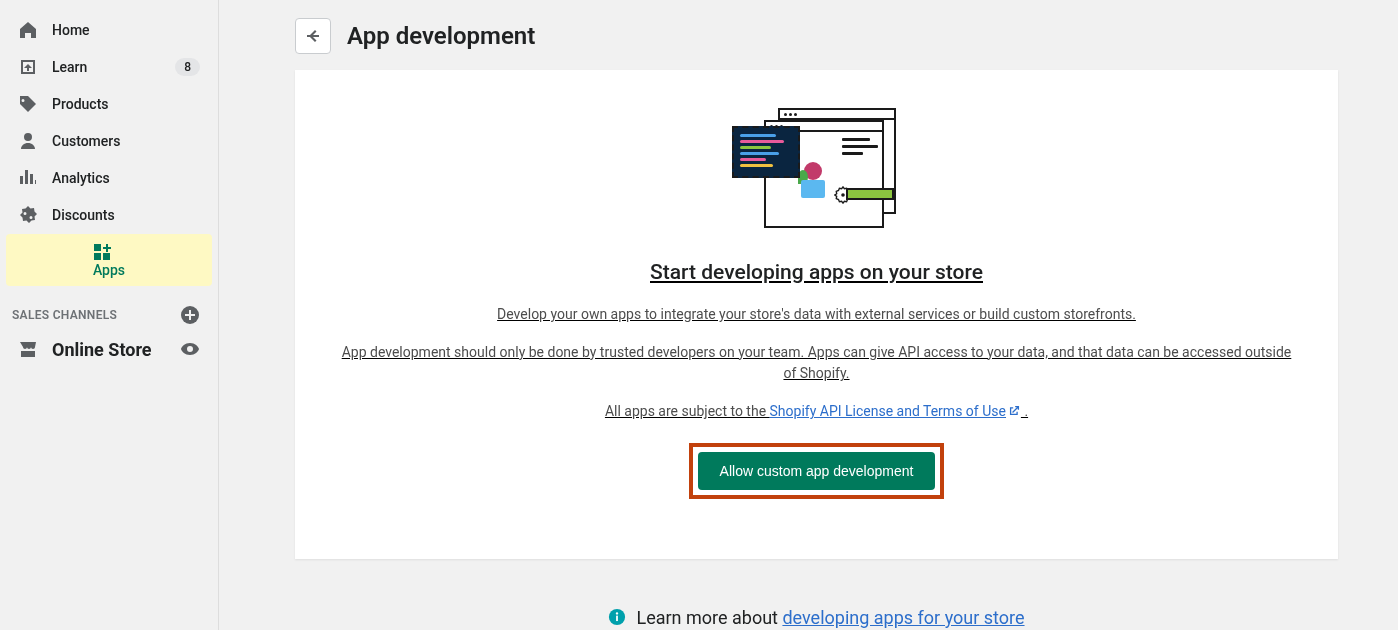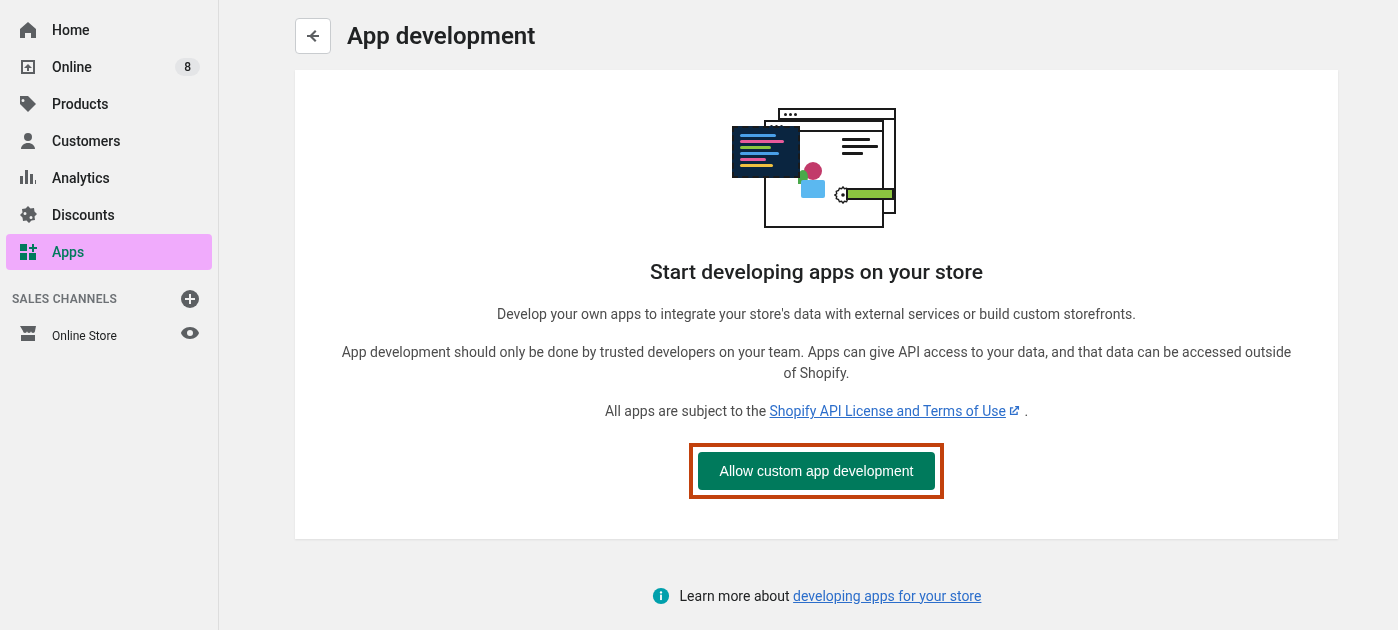--- a/index.html
+++ b/index.html
@@ -23,21 +23,21 @@
       display: flex;
       align-items: center;
       padding: 8px 12px;
       border-radius: 4px;
       cursor: pointer;
       color: #202223;
       font-size: 14px;
       font-weight: 500;
       margin-bottom: 1px;
     }
-    .nav-item.active { background: #f0abfc; color: #007a5c; }
+    .nav-item.active { background: #fef9c3; color: #007a5c; flex-direction: column; }
     .nav-item.active .nav-icon { fill: #007a5c; }
     .nav-icon {
       width: 20px;
       height: 20px;
       margin-right: 14px;
       fill: #5c5f62;
       flex-shrink: 0;
     }
     .nav-item.active .nav-label { color: #007a5c; }
     .nav-label { flex: 1; }
@@ -60,27 +60,27 @@
       letter-spacing: 0.3px;
     }
     .section-action-icon {
       width: 20px;
       height: 20px;
       fill: #5c5f62;
       cursor: pointer;
     }
     .channel-item {
       display: flex;
-      align-items: flex-end;
+      align-items: flex-start;
       padding: 8px 12px;
       border-radius: 4px;
       cursor: pointer;
       color: #202223;
-      font-size: 12px;
-      font-weight: 400;
+      font-size: 18px;
+      font-weight: 700;
     }
     .channel-trail-icon {
       width: 20px;
       height: 20px;
       fill: #5c5f62;
     }
     .main {
       flex: 1;
       padding: 18px 60px 30px 76px;
       overflow: auto;
@@ -101,22 +101,23 @@
       align-items: center;
       justify-content: center;
       cursor: pointer;
     }
     .back-icon { width: 20px; height: 20px; fill: #5c5f62; }
     .page-title { font-size: 24px; font-weight: 600; color: #202223; }
     .card {
       background: #fff;
       border-radius: 0;
       box-shadow: 0 1px 2px rgba(0,0,0,0.08);
-      padding: 36px 40px 40px;
+      padding: 36px 40px 60px;
       text-align: center;
+      text-decoration: underline;
     }
     .illustration {
       margin: 0 auto 24px;
       width: 170px;
       height: 130px;
       position: relative;
     }
     .card-title {
       font-size: 21px;
       font-weight: 500;
@@ -155,21 +156,21 @@
       font-size: 14px;
       font-weight: 500;
       cursor: pointer;
     }
     .footer-info {
       display: flex;
       align-items: center;
       justify-content: center;
       gap: 10px;
       margin-top: 48px;
-      font-size: 14px;
+      font-size: 18px;
       color: #202223;
     }
     .info-icon {
       width: 18px;
       height: 18px;
       fill: #00a0ac;
       flex-shrink: 0;
     }
     .footer-info a { color: #2c6ecb; text-decoration: underline; }
 
@@ -237,21 +238,21 @@
     <li class="nav-item">
       <svg class="nav-icon" viewBox="0 0 20 20">
           <path d="M10 2l8 7v9h-5v-5H7v5H2V9z"></path>
         </svg>
       <span class="nav-label">Home</span>
     </li>
     <li class="nav-item">
       <svg class="nav-icon" viewBox="0 0 20 20">
           <path d="M3 3h14v14H3V3zm2 2v10h10V5H5zm5 2l4 4h-3v3h-2v-3H6l4-4z"></path>
         </svg>
-      <span class="nav-label">Online</span>
+      <span class="nav-label">Learn</span>
       <span class="badge">8</span>
     </li>
     <li class="nav-item">
       <svg class="nav-icon" viewBox="0 0 20 20">
           <path d="M2 2h8l8 8-8 8-8-8V2zm3 3a1.5 1.5 0 100 3 1.5 1.5 0 000-3z"></path>
         </svg>
       <span class="nav-label">Products</span>
     </li>
     <li class="nav-item">
       <svg class="nav-icon" viewBox="0 0 20 20">

